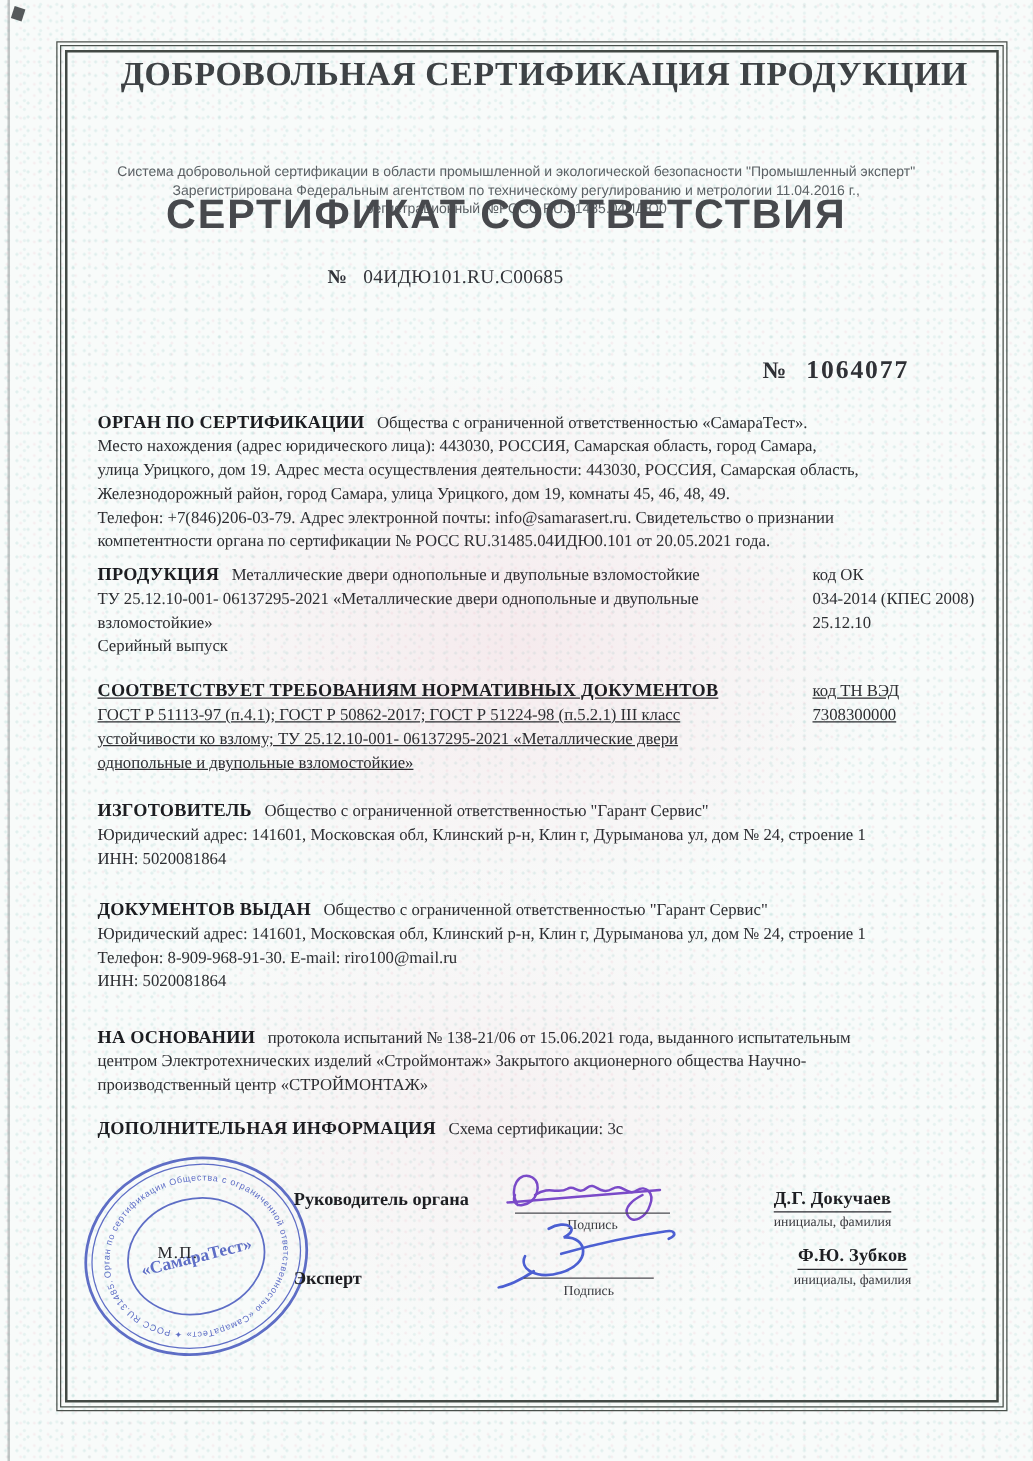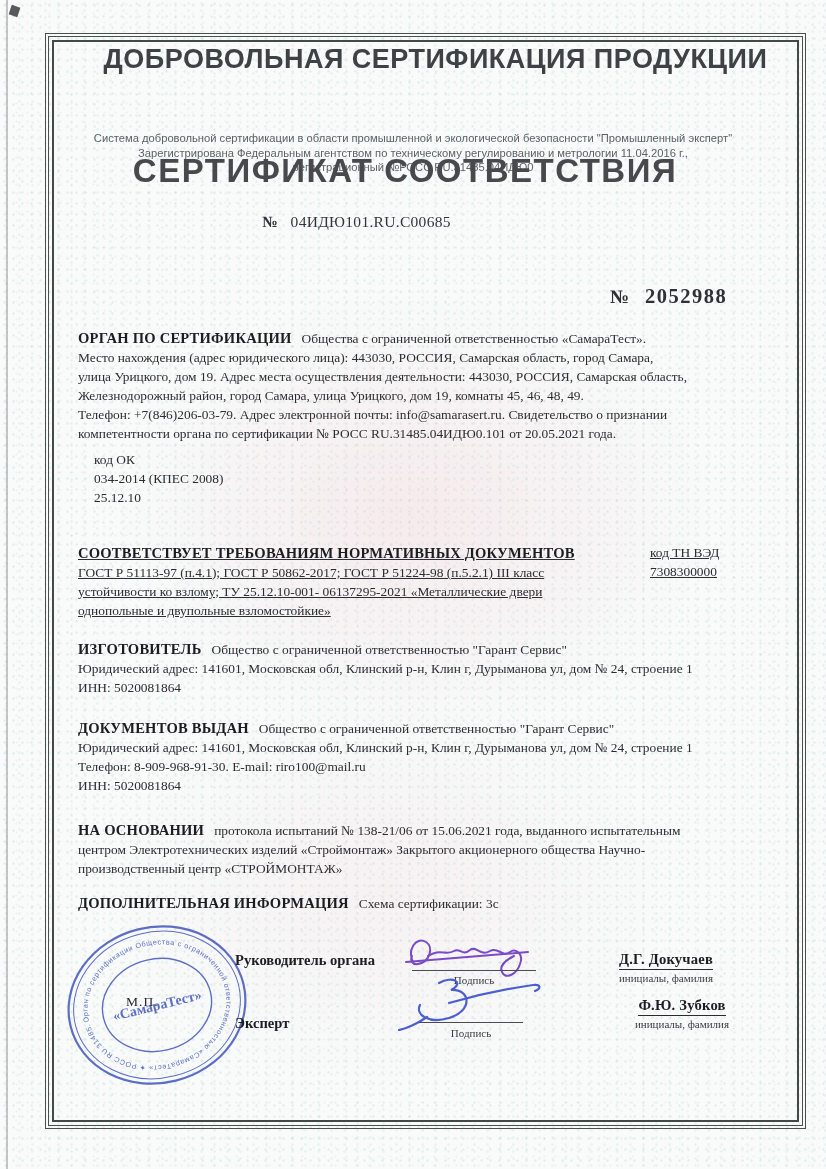--- a/index.html
+++ b/index.html
@@ -17,21 +17,21 @@
     background-repeat:no-repeat,no-repeat,repeat,repeat,repeat;
   }
   .scan-edge{position:absolute;left:6px;top:0;width:2px;height:1169px;background:rgba(128,133,136,0.45);}
   .corner-mark{position:absolute;left:10px;top:6px;width:9px;height:10px;background:#3a3d3f;transform:rotate(18deg);opacity:0.85;}
   .frame{position:absolute;left:45px;top:33px;width:761px;height:1096px;}
   .frame .fl{position:absolute;border:1px solid #49504b;}
   .frame .f1{inset:0;}
   .frame .f2{inset:3px;}
   .frame .f3{inset:7px;border-width:2px;border-color:#434a45;}
   .header-title{position:absolute;top:44px;left:0;right:0;text-align:center;
-    font-family:Liberation Sans, sans-serif;font-weight:bold;font-size:27px;
+    font-family:Liberation Serif, serif;font-weight:bold;font-size:27px;
     letter-spacing:0.5px;color:#3e4245;padding-left:45px;}
   .header-sub{position:absolute;top:94px;left:0;right:0;text-align:center;
     font-family:"Liberation Sans",sans-serif;font-size:11.2px;line-height:14.6px;color:#5b6165;margin-top:37px;}
   .cert-title{position:absolute;top:152px;left:0;right:16px;text-align:center;
     font-family:"Liberation Sans",sans-serif;font-weight:bold;font-size:33px;
     letter-spacing:1.5px;color:#47494d;}
   .cert-number{position:absolute;top:213px;left:262px;font-size:15.5px;color:#33343a;}
   .cert-number .num-sign{font-weight:bold;margin-right:13px;}
   .cert-number .num-val{letter-spacing:0.3px;}
   .validity{position:absolute;top:254px;left:262px;font-size:14.8px;color:#2e2f34;}
@@ -96,33 +96,39 @@
 регистрационный №РОСС RU.31485.04ИДЮ0</div>
 
   <div class="cert-title">СЕРТИФИКАТ СООТВЕТСТВИЯ</div>
 
   <div class="cert-number">
     <span class="num-sign">№</span><span class="num-val">04ИДЮ101.RU.C00685</span>
   </div>
 
 
   <div class="form-number">
-    <span class="fn-sign">№</span><span class="fn-val">2052988</span>
+    <span class="fn-sign">№</span><span class="fn-val">1064077</span>
   </div>
 
   <div class="sec sec-organ">
     <div><span class="lbl">ОРГАН ПО СЕРТИФИКАЦИИ</span><span>Общества с ограниченной ответственностью «СамараТест».</span></div>
     <div class="lines">Место нахождения (адрес юридического лица): 443030, РОССИЯ, Самарская область, город Самара,
 улица Урицкого, дом 19. Адрес места осуществления деятельности: 443030, РОССИЯ, Самарская область,
 Железнодорожный район, город Самара, улица Урицкого, дом 19, комнаты 45, 46, 48, 49.
 Телефон: +7(846)206-03-79. Адрес электронной почты: info@samarasert.ru. Свидетельство о признании
 компетентности органа по сертификации № РОСС RU.31485.04ИДЮ0.101 от 20.05.2021 года.</div>
   </div>
 
   <div class="sec sec-production sec-flex">
+    <div class="sec-left">
+      <div><span class="lbl">ПРОДУКЦИЯ</span><span>Металлические двери однопольные и двупольные взломостойкие</span></div>
+      <div class="lines">ТУ 25.12.10-001- 06137295-2021 «Металлические двери однопольные и двупольные
+взломостойкие»
+Серийный выпуск</div>
+    </div>
     <div class="sec-code lines">код ОК
 034-2014 (КПЕС 2008)
 25.12.10</div>
   </div>
 
   <div class="sec sec-conformity sec-flex">
     <div class="sec-left">
       <div><span class="lbl">СООТВЕТСТВУЕТ ТРЕБОВАНИЯМ НОРМАТИВНЫХ ДОКУМЕНТОВ</span></div>
       <div class="lines">ГОСТ Р 51113-97 (п.4.1); ГОСТ Р 50862-2017; ГОСТ Р 51224-98 (п.5.2.1) III класс
 устойчивости ко взлому; ТУ 25.12.10-001- 06137295-2021 «Металлические двери

